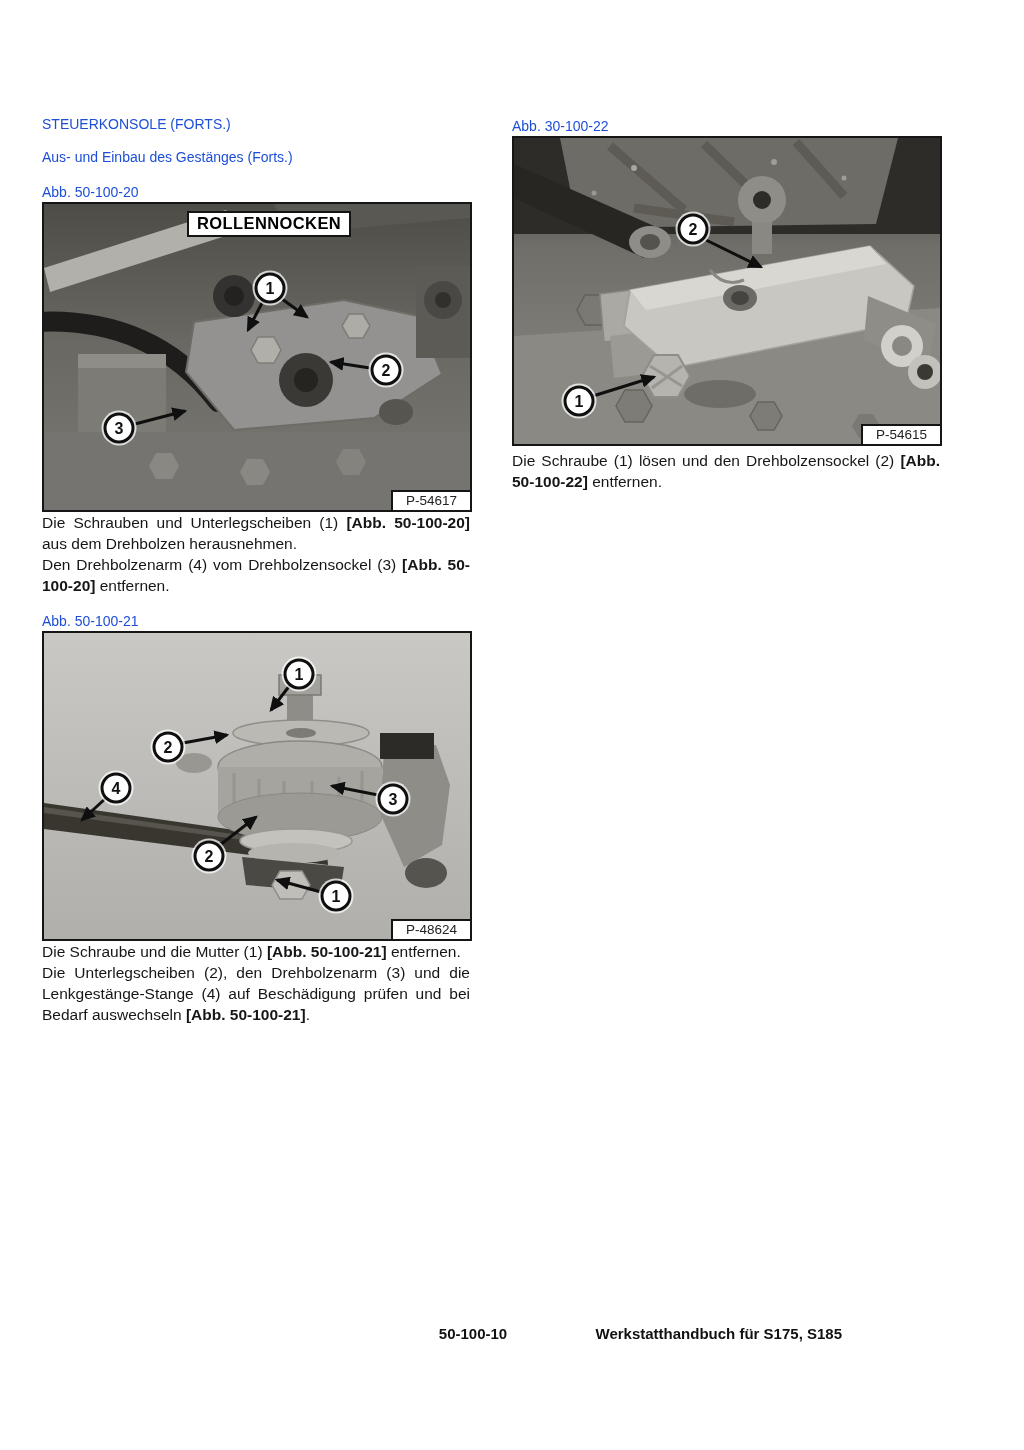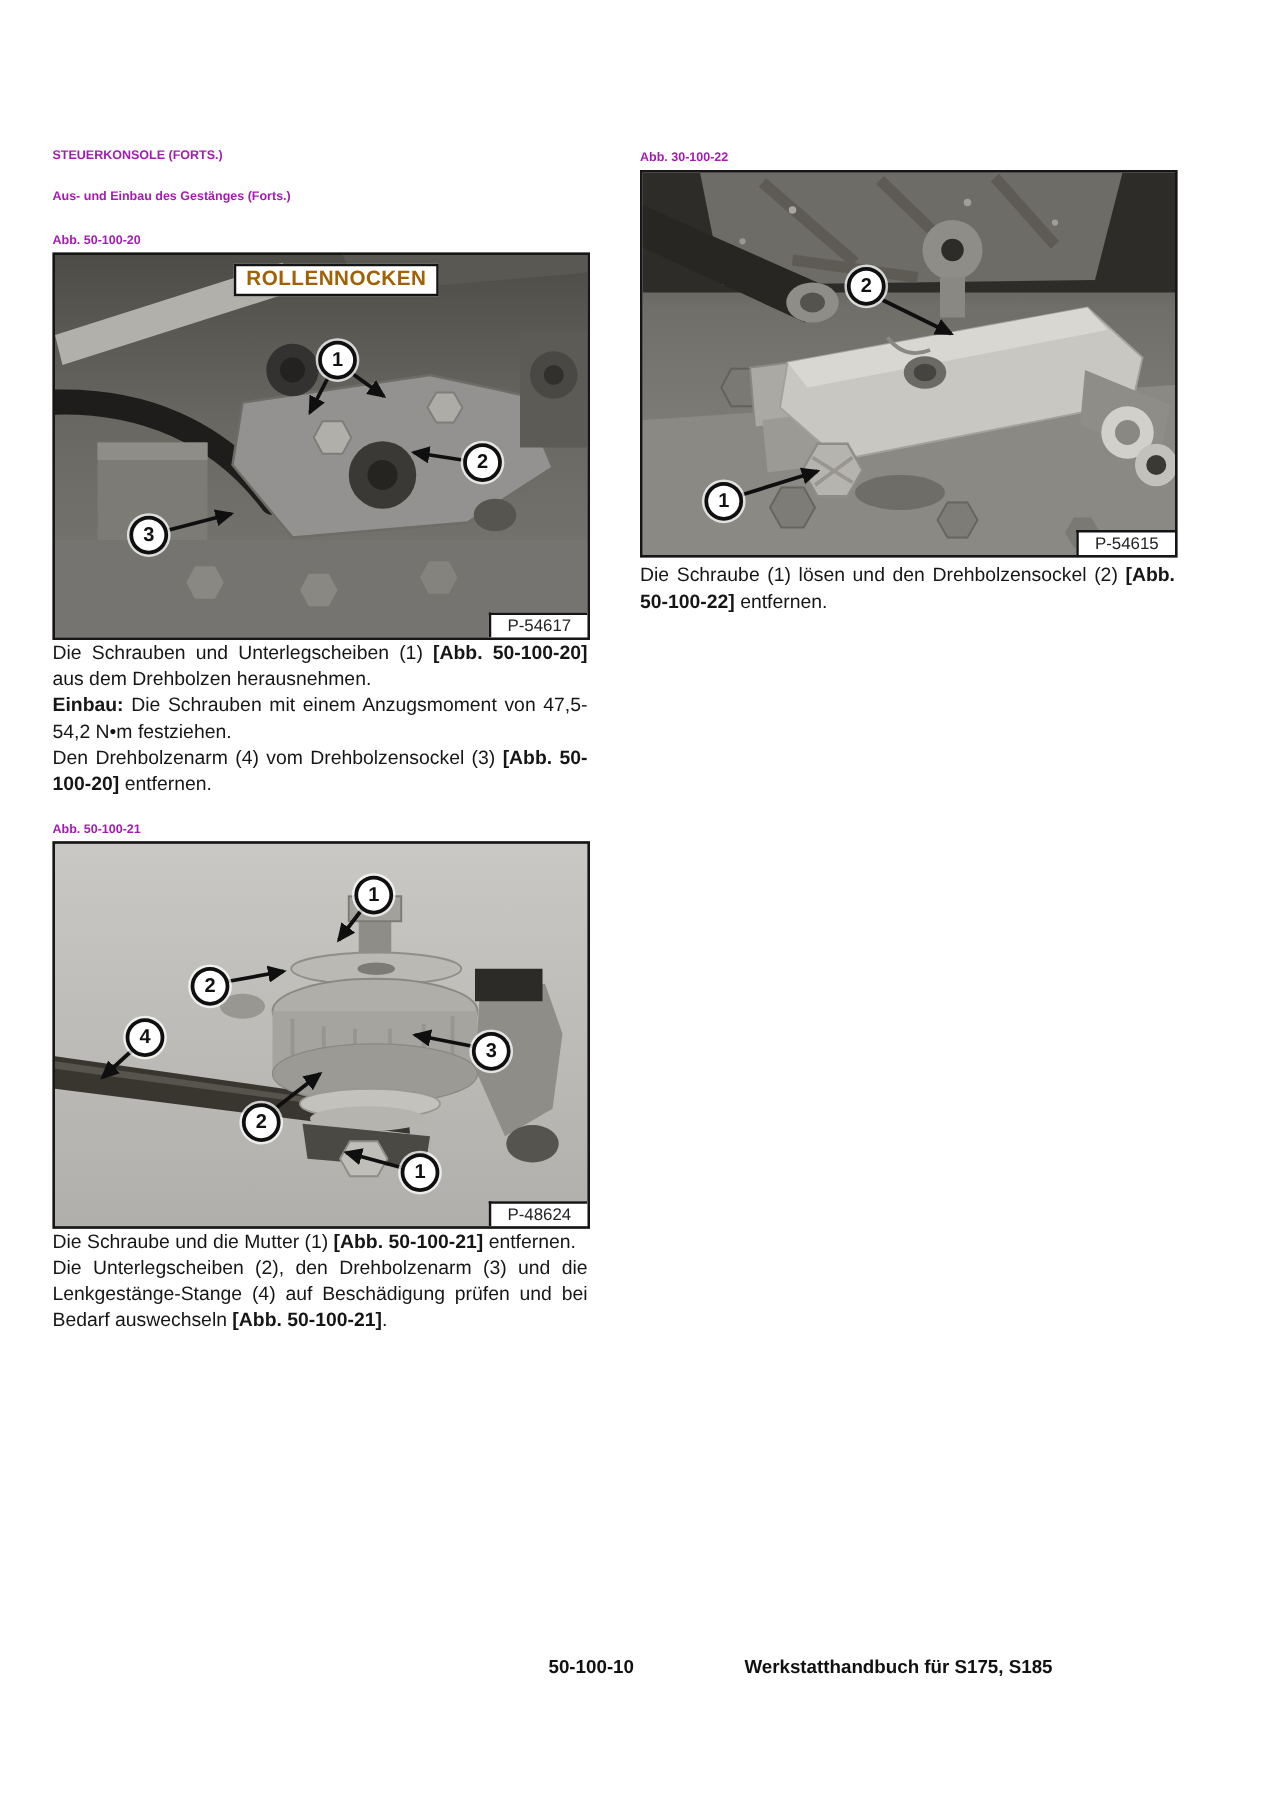--- a/index.html
+++ b/index.html
@@ -5,21 +5,21 @@
   html,body{margin:0;padding:0;}
   body{
     width:1024px;height:1450px;background:#ffffff;position:relative;
     font-family:"Liberation Sans", sans-serif;color:#1b1b1b;
     -webkit-font-smoothing:antialiased;
   }
   .col{position:absolute;top:115px;width:428px;}
   .col-left{left:42px;}
   .col-right{left:512px;}
 
-  .h-section,.h-sub,.h-fig{font-size:10px;line-height:19px;font-weight:bold;margin:0;color:#a21caf;}
+  .h-section,.h-sub,.h-fig{font-size:14px;line-height:19px;font-weight:normal;margin:0;color:#1d4ed8;}
   .h-sub{margin-top:14px;}
   .h-fig{margin-top:16px;}
   .col-right .h-fig{margin-top:2px;}
 
   p.body{font-size:15.5px;line-height:21px;text-align:justify;margin:0;color:#161616;}
   p.body .b{font-weight:bold;}
   .p1{margin-top:20px;}
   .p2{margin-top:14px;}
   .p3{margin-top:15px;}
   .h-fig2{}
@@ -41,21 +41,21 @@
   .callout{
     position:absolute;width:31px;height:31px;box-sizing:border-box;
     border:3px solid #0f0f0f;border-radius:50%;background:#fff;
     display:flex;align-items:center;justify-content:center;
     font-weight:bold;font-size:16px;color:#111;
     transform:translate(-50%,-50%);
     box-shadow:0 0 0 2px rgba(255,255,255,.75);
   }
   .plabel{
     position:absolute;left:143px;top:7px;background:#fff;border:2px solid #141414;
-    padding:1px 8px 2px;font-weight:bold;font-size:16.5px;letter-spacing:.4px;color:#a16207;
+    padding:1px 8px 2px;font-weight:bold;font-size:16.5px;letter-spacing:.4px;color:#000000;
   }
   .pid{
     position:absolute;right:0;bottom:0;background:#fff;border:2px solid #141414;
     border-right:none;border-bottom:none;padding:1px 13px 2px;font-size:13.5px;color:#222;
   }
 
   .footer{position:absolute;top:1325px;left:0;width:928px;height:20px;font-weight:bold;font-size:15px;color:#111;}
   .pgnum{position:absolute;left:423px;width:100px;text-align:center;}
   .mantitle{position:absolute;right:86px;}
 </style>
@@ -112,21 +112,20 @@
         <line x1="91" y1="220" x2="141" y2="207" marker-end="url(#ah20)"></line>
       </svg>
       <div class="plabel">ROLLENNOCKEN</div>
       <div class="callout" style="left:226px;top:84px">1</div>
       <div class="callout" style="left:342px;top:166px">2</div>
       <div class="callout" style="left:75px;top:224px">3</div>
       <div class="pid">P-54617</div>
     </figure>
 
     <p class="body p1"><span>Die Schrauben und Unterlegscheiben (1) </span><span class="b">[Abb. 50-100-20]</span><span> aus dem Drehbolzen herausnehmen.</span></p>
-    <p class="body p2"><span class="b">Einbau:</span><span> Die Schrauben mit einem Anzugsmoment von 47,5-54,2 N•m festziehen.</span></p>
     <p class="body p3"><span>Den Drehbolzenarm (4) vom Drehbolzensockel (3) </span><span class="b">[Abb. 50-100-20]</span><span> entfernen.</span></p>
 
     <h3 class="h-fig h-fig2">Abb. 50-100-21</h3>
 
     <figure class="photo f21">
       <svg class="scene" viewBox="0 0 426 306">
         <defs>
           <linearGradient id="g21" x1="0" y1="0" x2="0" y2="1">
             <stop offset="0" stop-color="#c9c8c4"></stop>
               <stop offset="1" stop-color="#b0afab"></stop>

